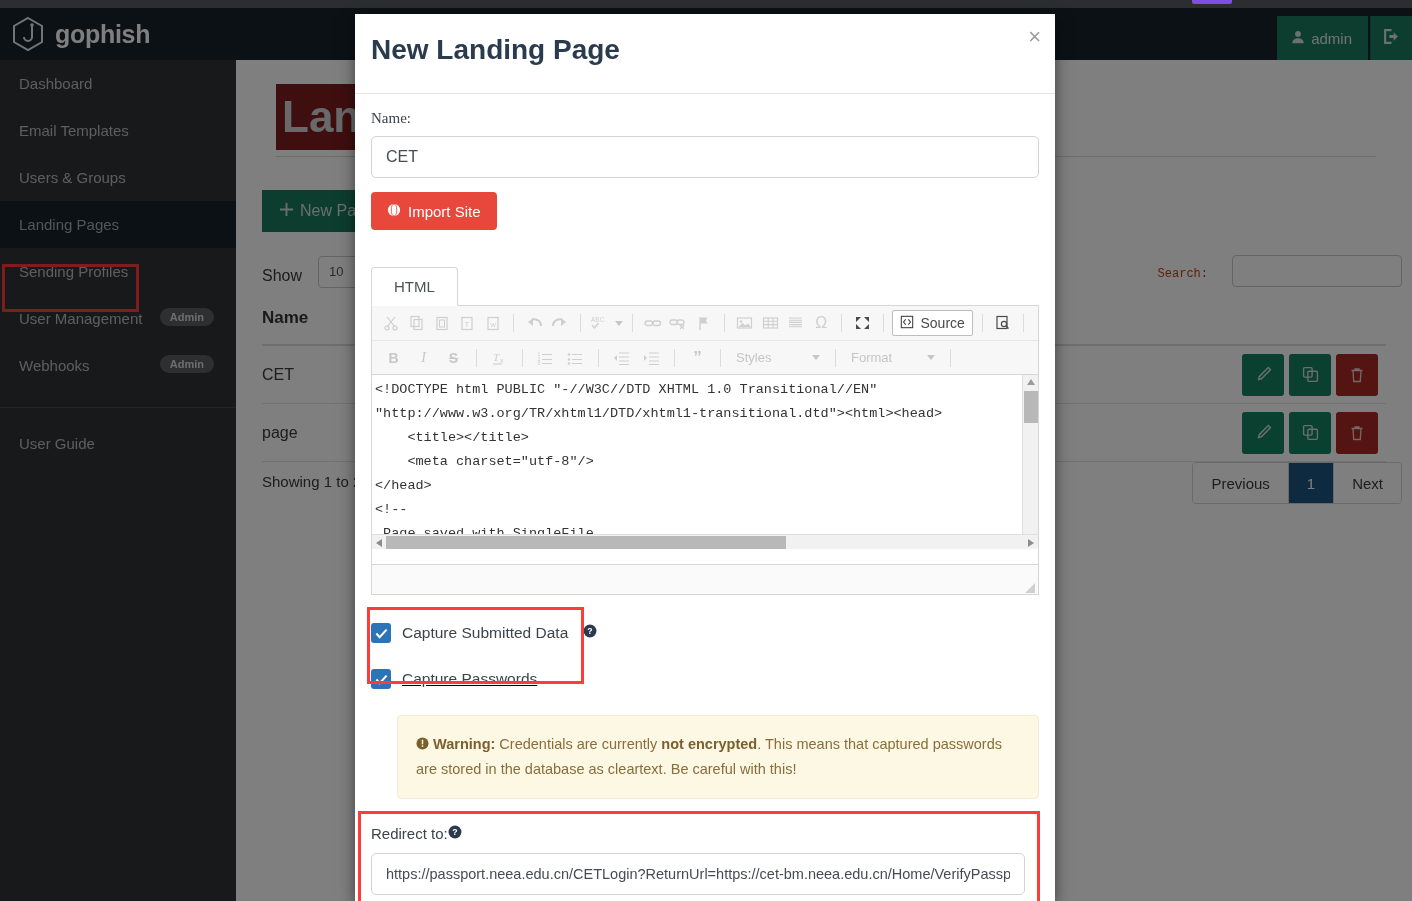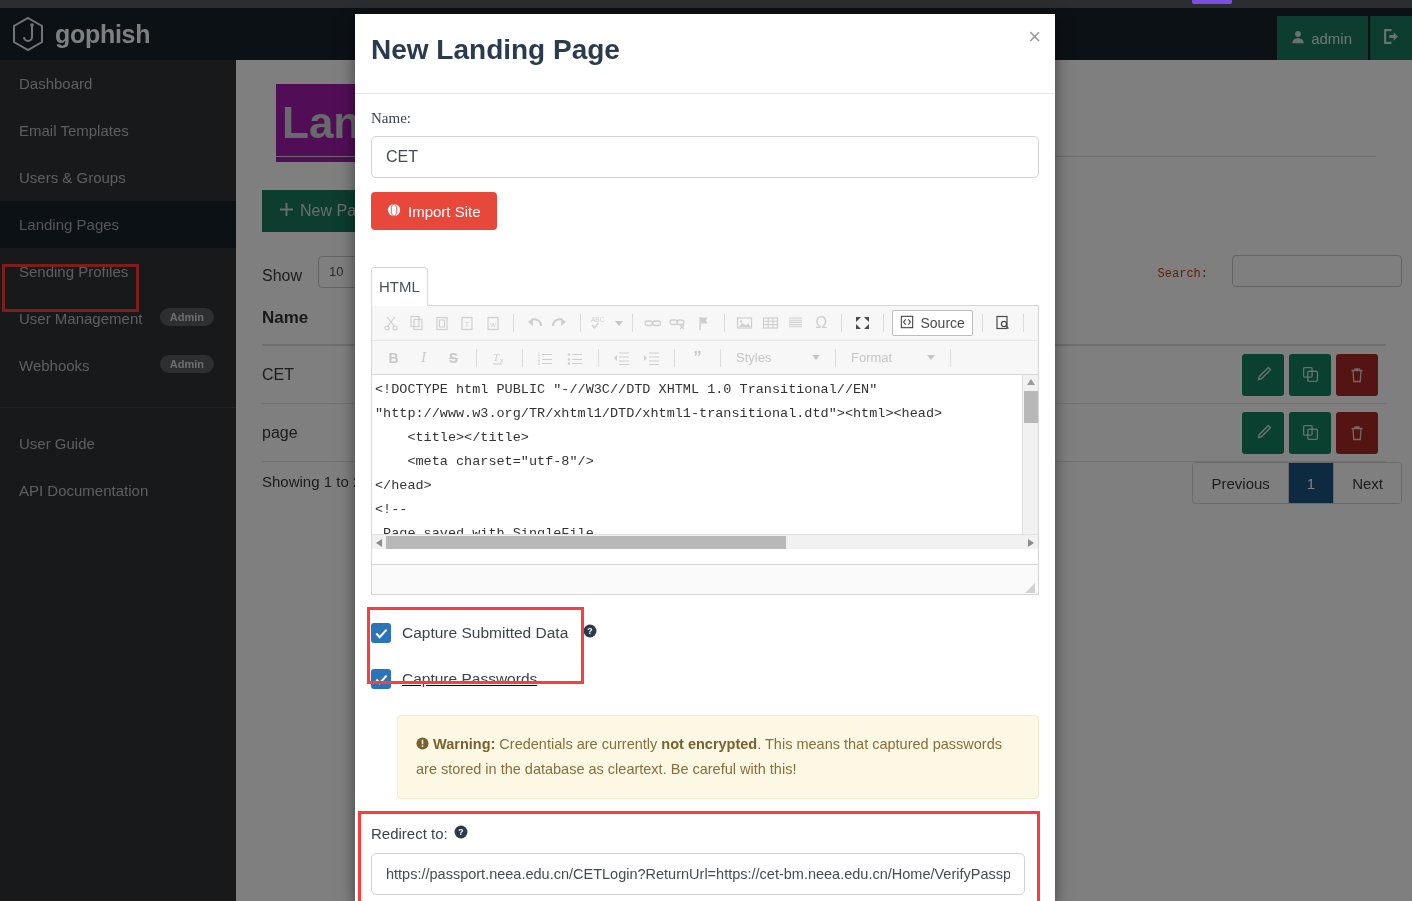--- a/index.html
+++ b/index.html
@@ -72,21 +72,21 @@
   }
 
   
   #content {
     position: absolute; left: 236px; top: 60px; width: 1176px; height: 841px;
     background: #ffffff;
   }
   #page-title {
     position: absolute; left: 40px; top: 24px;
     font-size: 44px; font-weight: bold; color: #333;
-    background: #a21caf; color: #cfd3d7; padding: 14px 6px;
+    background: #7f1d1d; color: #cfd3d7; padding: 8px 6px;
   }
   #title-rule {
     position: absolute; left: 40px; top: 96px; width: 1100px; height: 1px; background: #d9d9d9;
   }
   #new-page-btn {
     position: absolute; left: 26px; top: 130px; height: 42px;
     background: #1a7a5e; color: #d3ded9; font-size: 16px;
     display: flex; align-items: center; padding: 0 18px; gap: 7px;
     border: none; font-weight: 500;
   }
@@ -174,21 +174,21 @@
     height: 38px; padding: 0 16px; border-radius: 4px;
     font-size: 15px; display: inline-flex; align-items: center; gap: 7px;
     font-family: "Liberation Sans", sans-serif;
   }
 
   
   #editor-wrap { margin-top: 36px; }
   #tab-strip { display: flex; }
   #tab-html {
     border: 1px solid #d6d6d6; border-bottom: 1px solid #fff;
-    background: #fff; padding: 10px 7px; font-size: 15px; color: #4c5257;
+    background: #fff; padding: 10px 22px; font-size: 15px; color: #4c5257;
     border-radius: 4px 4px 0 0; position: relative; top: 1px;
   }
   #toolbar {
     border: 1px solid #d6d6d6; background: #f7f7f7;
   }
   .tb-row {
     display: flex; align-items: center; height: 34px; padding: 0 8px; gap: 3px;
   }
   .tb-row.r2 { border-top: 1px solid #e6e6e6; }
   .tb-btn {
@@ -263,21 +263,21 @@
   }
 
   #warning-box {
     margin: 20px 0 0 26px; width: 642px;
     background: #fcf8e3; border: 1px solid #f4ecd2; border-radius: 4px;
     padding: 16px 18px; color: #8a6d3b; font-size: 14.5px; line-height: 25px;
   }
   #warning-box b { color: #7b5f2e; }
 
   #redirect-section { margin-top: 26px; position: relative; }
-  #redirect-label { font-size: 15px; color: #3c4349; display: flex; align-items: center; gap: 6px; }
+  #redirect-label { font-size: 15px; color: #3c4349; display: flex; align-items: center; }
   #redirect-input {
     margin-top: 11px; width: 654px; height: 42px; border: 1px solid #d3d3d3;
     border-radius: 5px; padding: 0 14px; font-size: 14.5px; color: #464c52;
     background: #fff; font-family: "Liberation Sans", sans-serif;
   }
   #highlight-redirect {
     position: absolute; left: -13px; top: -14px; width: 682px; height: 96px;
     border: 3px solid #fc3d39; pointer-events: none;
   }
 </style>
@@ -338,23 +338,20 @@
     <span>User Management</span>
     <span class="nav-badge">Admin</span>
   </div>
   <div class="nav-item">
     <span>Webhooks</span>
     <span class="nav-badge">Admin</span>
   </div>
   <div id="nav-divider"></div>
   <div class="nav-item">
     <span>User Guide</span>
-  </div>
-  <div class="nav-item">
-    <span>API Documentation</span>
   </div>
 </div>
 <div id="highlight-landing"></div>
 
 <div id="content">
   <div id="page-title">Lan</div>
   <div id="title-rule"></div>
 
   <button id="new-page-btn">
     <span>

